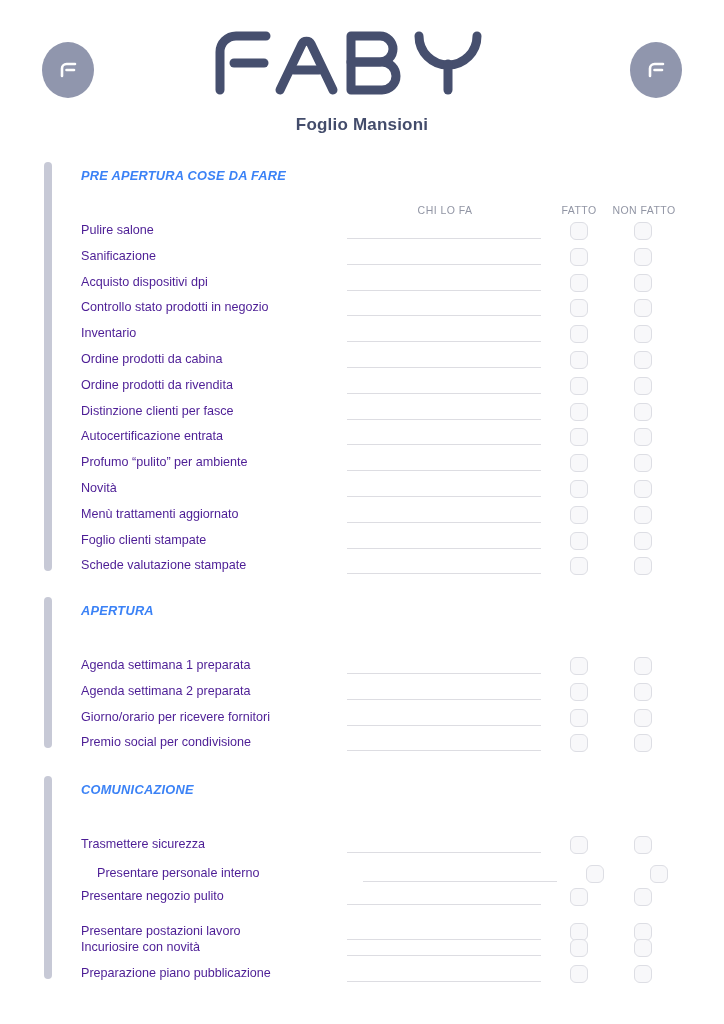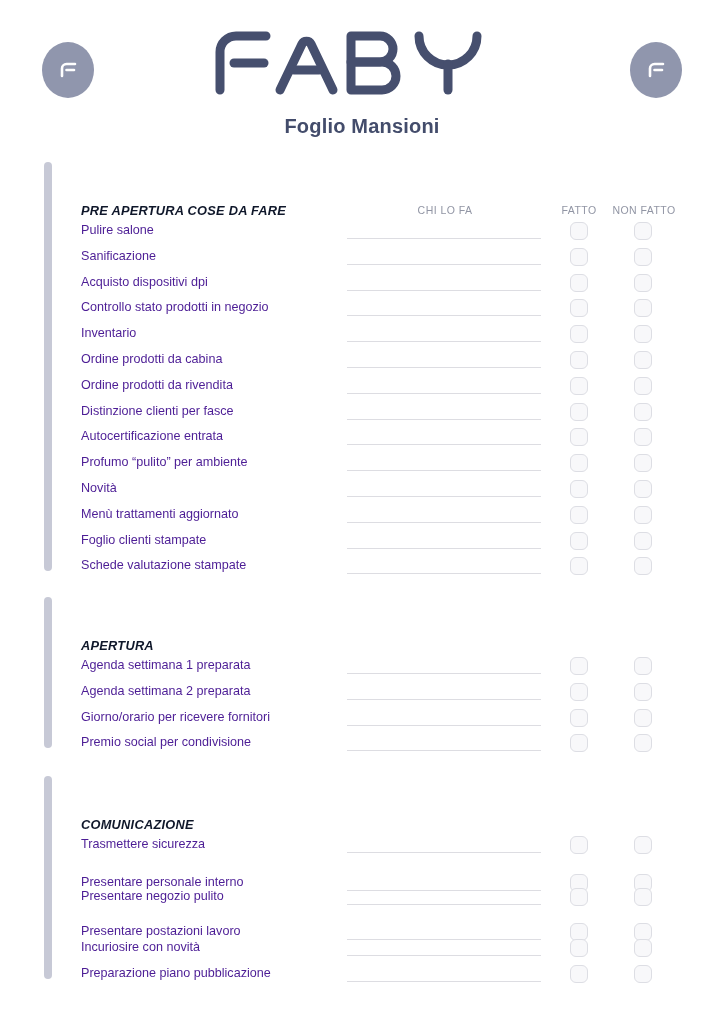--- a/index.html
+++ b/index.html
@@ -53,21 +53,21 @@
     top: 28px;
     display: flex;
     justify-content: center;
   }
 
   .doc-title {
     position: absolute;
     left: 0; right: 0;
     top: 115px;
     text-align: center;
-    font-size: 20px;
+    font-size: 17px;
     font-weight: bold;
     color: #434c6b;
     letter-spacing: 0.2px;
   }
 
   
   .col-headers {
     position: absolute;
     top: 168px;
     left: 0;
@@ -101,24 +101,23 @@
     border-radius: 5px;
     background: #c7c9d6;
   }
 
   .section-title {
     position: absolute;
     left: 81px;
     font-size: 12.8px;
     font-weight: bold;
     font-style: italic;
-    color: #0f172a;
+    color: #3b82f6;
     letter-spacing: 0.25px;
     white-space: nowrap;
-    margin-top: 35px;
   }
 
   .row {
     position: absolute;
     left: 0;
     right: 0;
     height: 26px;
   }
 
   .row-label {
@@ -320,21 +319,21 @@
       </div>
       <div class="section" style="top: 776px;">
         <div class="accent-bar" style="top: 0px; height: 203px;"></div>
         <div class="section-title" style="top: 6px;">COMUNICAZIONE</div>
         <div class="row" style="top: 60px;">
           <div class="row-label">Trasmettere sicurezza</div>
           <div class="write-line"></div>
           <div class="chk fatto"></div>
           <div class="chk nonfatto"></div>
         </div>
-        <div class="row" style="top: 98px;">
+        <div class="row" style="top: 89px; margin-left: 16px;">
           <div class="row-label">Presentare personale interno</div>
           <div class="write-line"></div>
           <div class="chk fatto"></div>
           <div class="chk nonfatto"></div>
         </div>
         <div class="row" style="top: 111.6px;">
           <div class="row-label">Presentare negozio pulito</div>
           <div class="write-line"></div>
           <div class="chk fatto"></div>
           <div class="chk nonfatto"></div>

